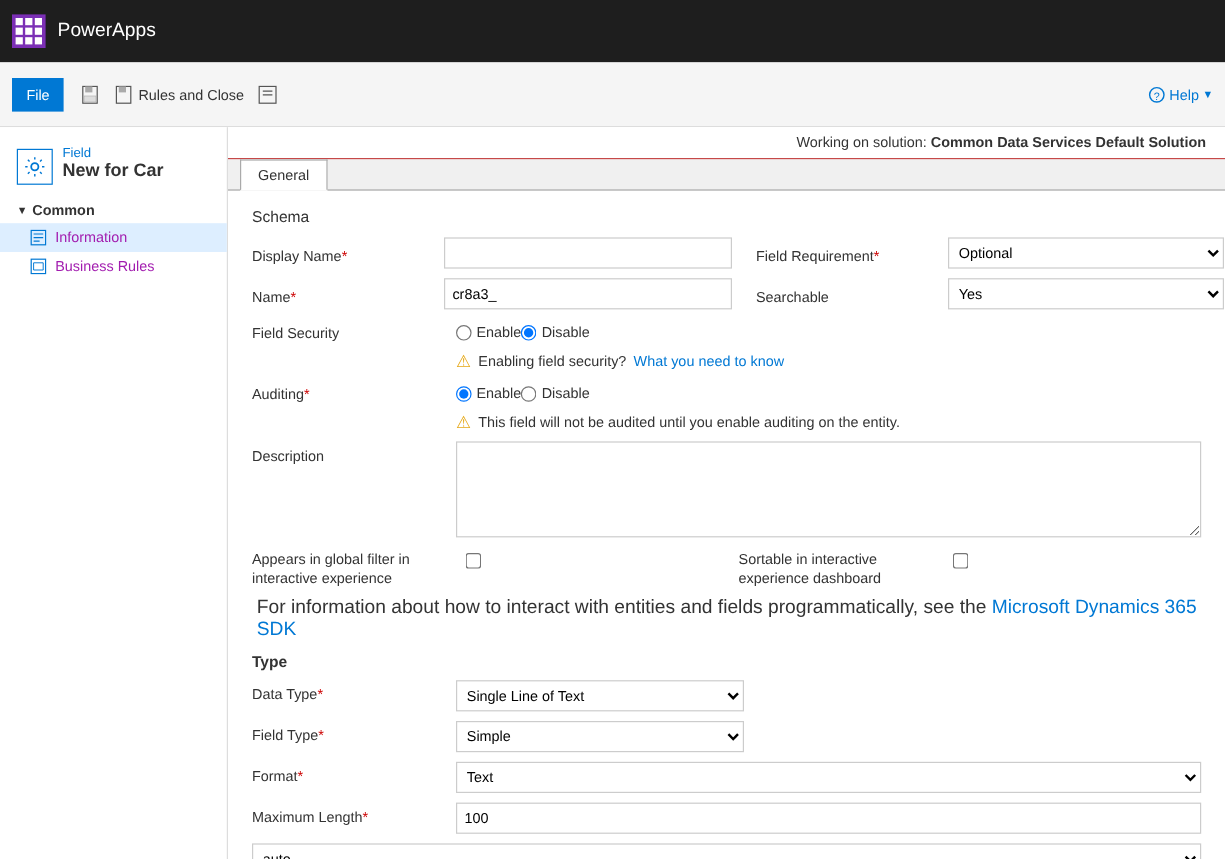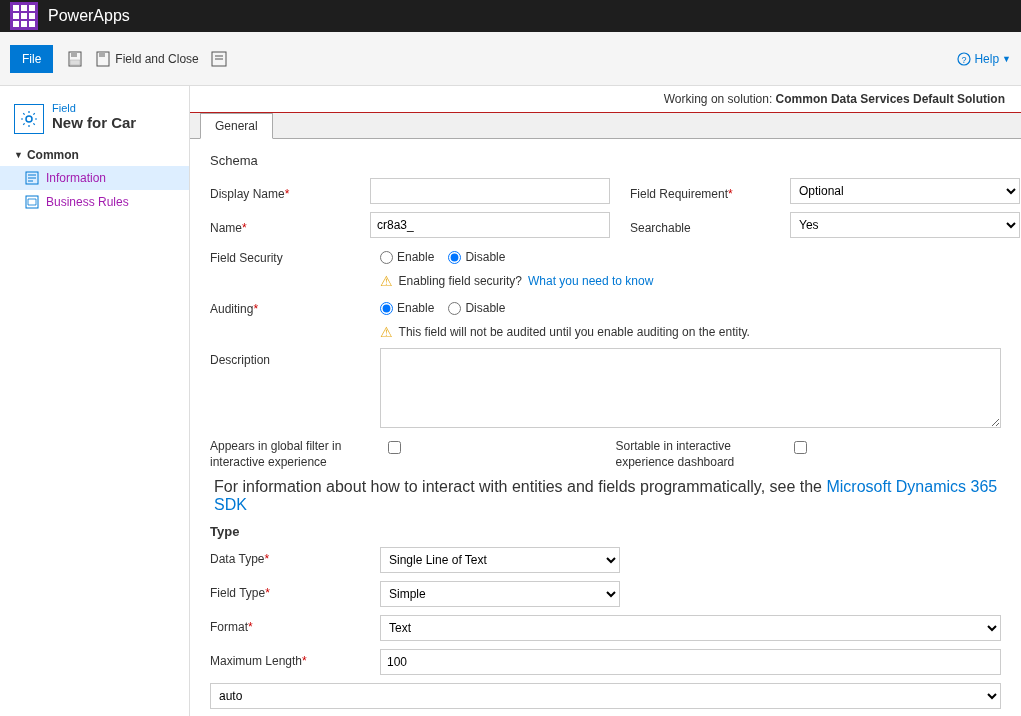--- a/index.html
+++ b/index.html
@@ -3,21 +3,21 @@
   <meta charset="utf-8">
   <style>
     * { box-sizing: border-box; margin: 0; padding: 0; }
     body { font-family: 'Segoe UI', Arial, sans-serif; font-size: 13px; color: #333; background: #fff; }
 
     
     .top-bar {
       display: flex;
       align-items: center;
       background: #1e1e1e;
-      height: 32px;
+      height: 52px;
       padding: 0 10px;
     }
     .waffle-icon {
       width: 28px; height: 28px;
       background: #7b2fb5;
       display: flex; align-items: center; justify-content: center;
       margin-right: 10px;
       cursor: pointer;
     }
     .waffle-grid {
@@ -175,21 +175,21 @@
     }
     .form-col .form-label { width: 160px; }
     .form-select {
       flex: 1; height: 26px;
       border: 1px solid #ccc;
       font-size: 12px;
       background: #fff;
       padding: 0 4px;
     }
 
-    .radio-group { display: flex; align-items: center; gap: 14px; padding-top: 4px; }
+    .radio-group { display: flex; align-items: center; padding-top: 4px; }
     .radio-label { display: flex; align-items: center; gap: 4px; font-size: 12px; cursor: pointer; }
 
     .warning-text {
       font-size: 12px; color: #333;
       display: flex; align-items: center; gap: 6px;
       margin-bottom: 8px; padding-left: 170px;
     }
     .warning-icon { color: #e6a817; font-size: 14px; }
     .warning-link { color: #0078d4; text-decoration: none; }
 
@@ -258,21 +258,21 @@
       <rect x="2" y="1" width="12" height="14" fill="none" stroke="#555" stroke-width="1"></rect>
       <rect x="4" y="1" width="6" height="5" fill="#aaa"></rect>
       <rect x="3" y="9" width="10" height="5" fill="#ddd" stroke="#aaa" stroke-width="0.5"></rect>
     </svg>
   </button>
   <button class="toolbar-btn">
     <svg width="16" height="16" viewBox="0 0 16 16">
       <rect x="2" y="1" width="12" height="14" fill="none" stroke="#555" stroke-width="1"></rect>
       <rect x="4" y="1" width="6" height="5" fill="#aaa"></rect>
     </svg>
-    <span>Field and Close</span>
+    <span>Rules and Close</span>
   </button>
 
   <button class="toolbar-btn">
     <svg width="16" height="16" viewBox="0 0 16 16">
       <rect x="1" y="1" width="14" height="14" fill="none" stroke="#555" stroke-width="1"></rect>
       <line x1="4" y1="5" x2="12" y2="5" stroke="#555" stroke-width="1"></line>
       <line x1="4" y1="8" x2="12" y2="8" stroke="#555" stroke-width="1"></line>
     </svg>
   </button>
   <button class="help-btn">

